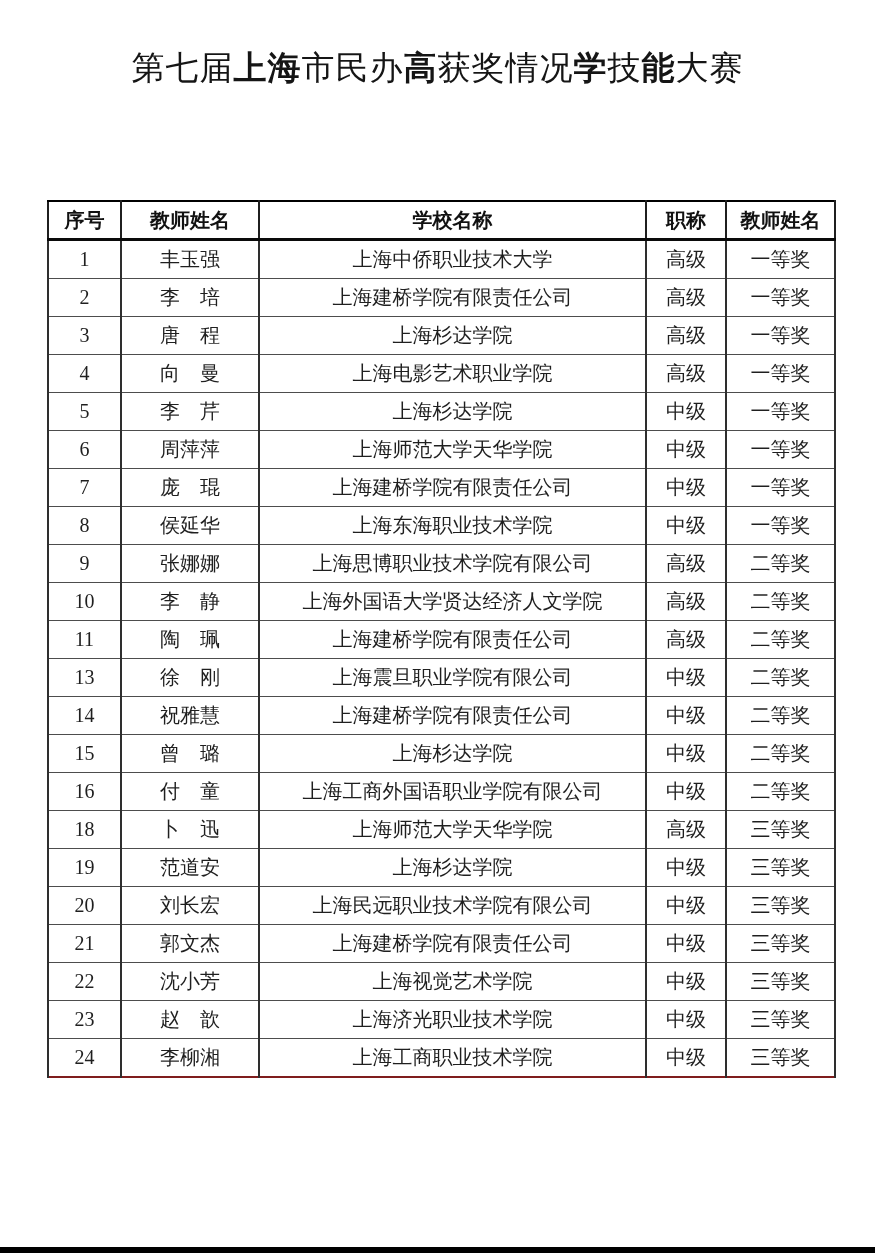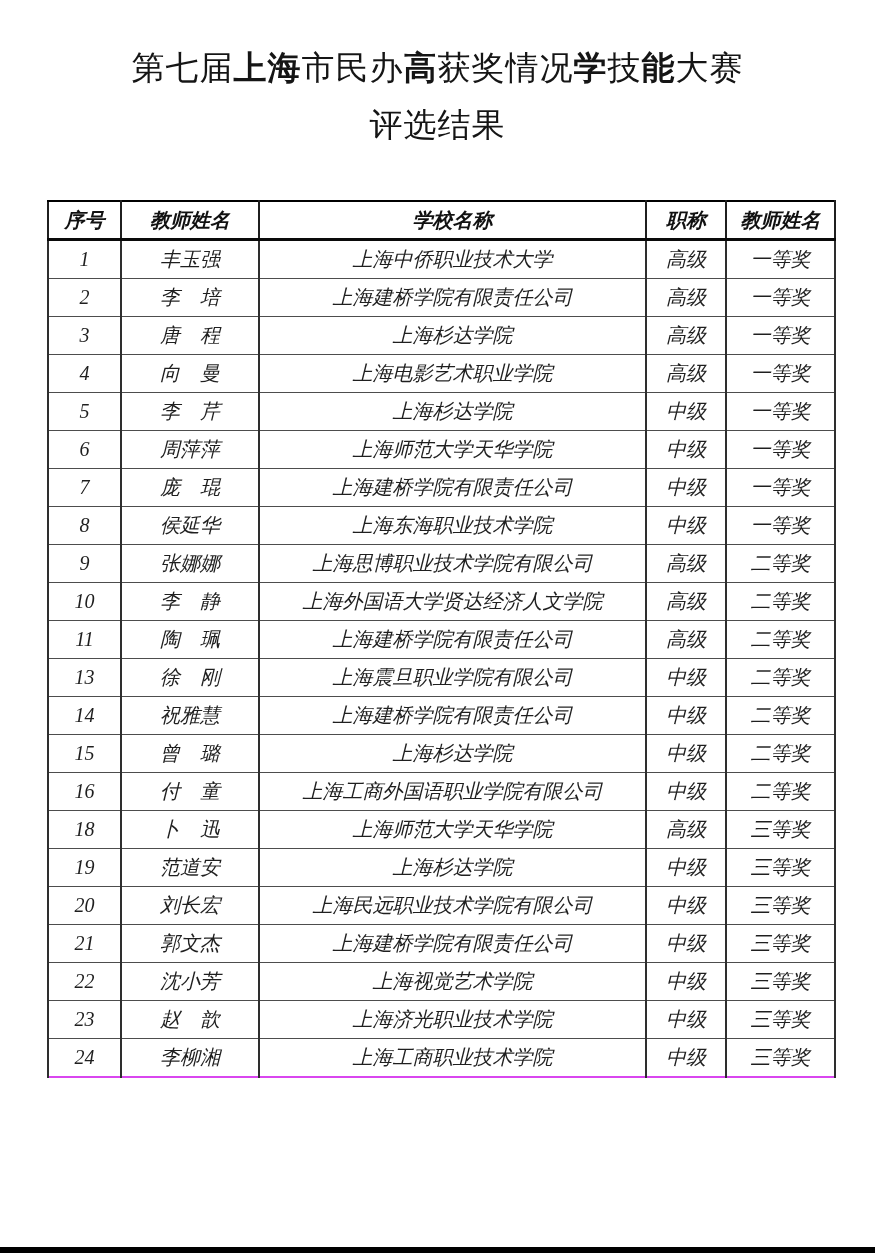--- a/index.html
+++ b/index.html
@@ -29,22 +29,21 @@
   .title-line .b {
     font-weight: bold;
   }
   table.results {
     position: absolute;
     left: 47px;
     top: 200px;
     width: 787px;
     border-collapse: collapse;
     table-layout: fixed;
-    border: 2px solid #d946ef;
-    font-style: italic;
+    border: 2px solid #7f1d1d;
   }
   table.results th {
     border-left: 2px solid #1f1f1f;
     border-right: 2px solid #1f1f1f;
     border-top: 2px solid #000000;
     border-bottom: 3px solid #0a0a0a;
     height: 36px;
     font-size: 20px;
     font-weight: bold;
     text-align: center;
@@ -73,21 +72,20 @@
     width: 875px;
     height: 6px;
     background: #000000;
   }
 </style>
 </head>
 <body>
 
 <div class="title-block">
   <div class="title-line"><span>第七届</span><span class="b">上海</span><span>市民办</span><span class="b">高</span><span>获奖情况</span><span class="b">学</span><span>技</span><span class="b">能</span><span>大赛</span></div>
-  <div class="title-line">评选结果</div>
 </div>
 
 <table class="results">
   <colgroup>
       <col style="width: 73px;">
       <col style="width: 138px;">
       <col style="width: 387px;">
       <col style="width: 80px;">
       <col style="width: 109px;">
     </colgroup>

